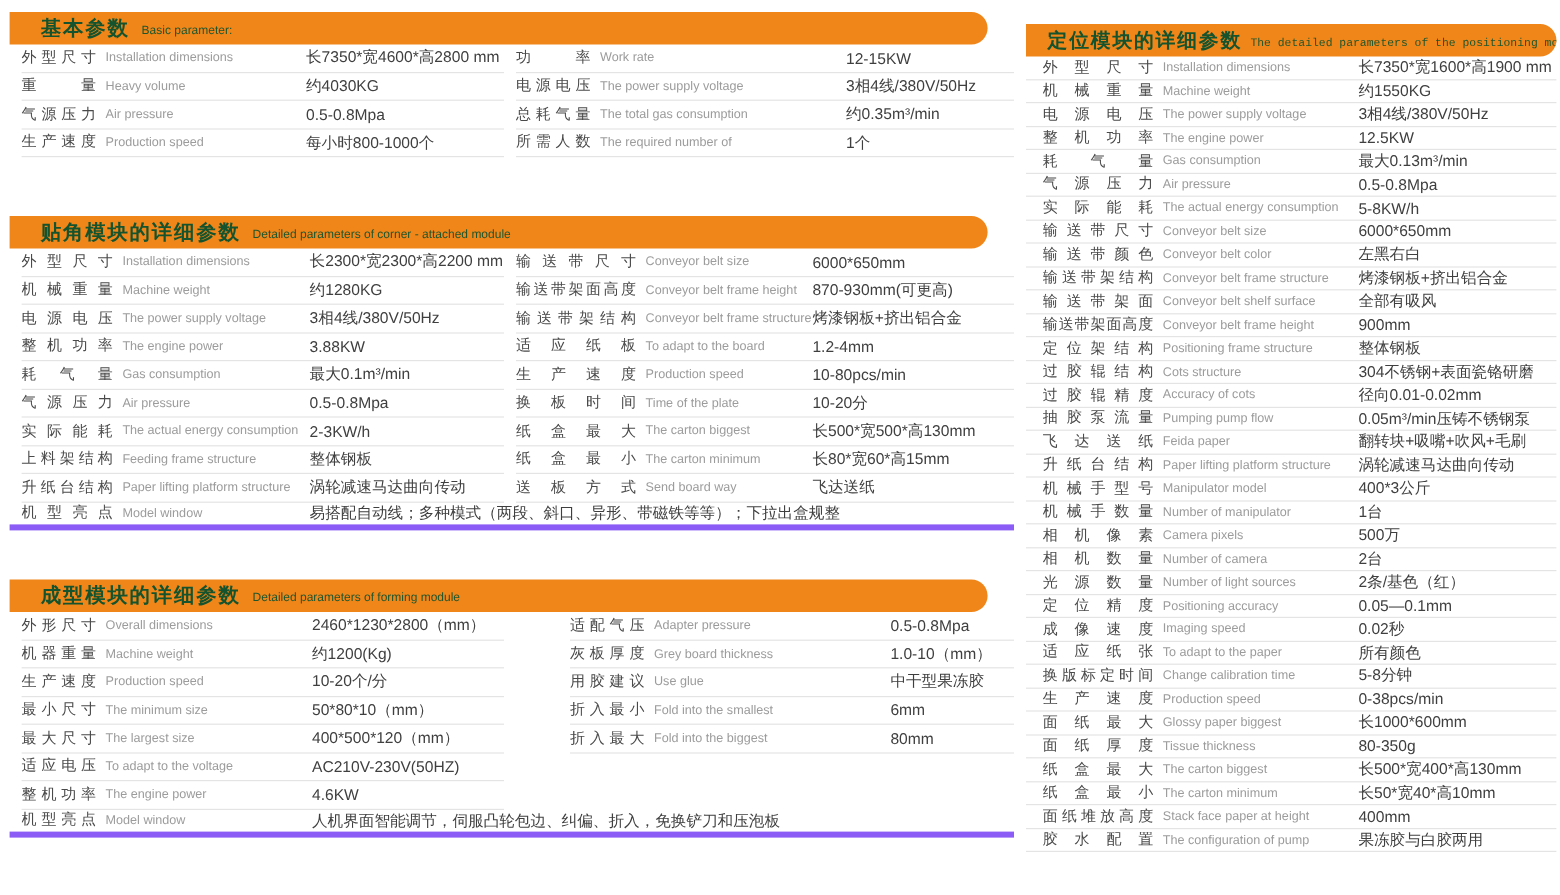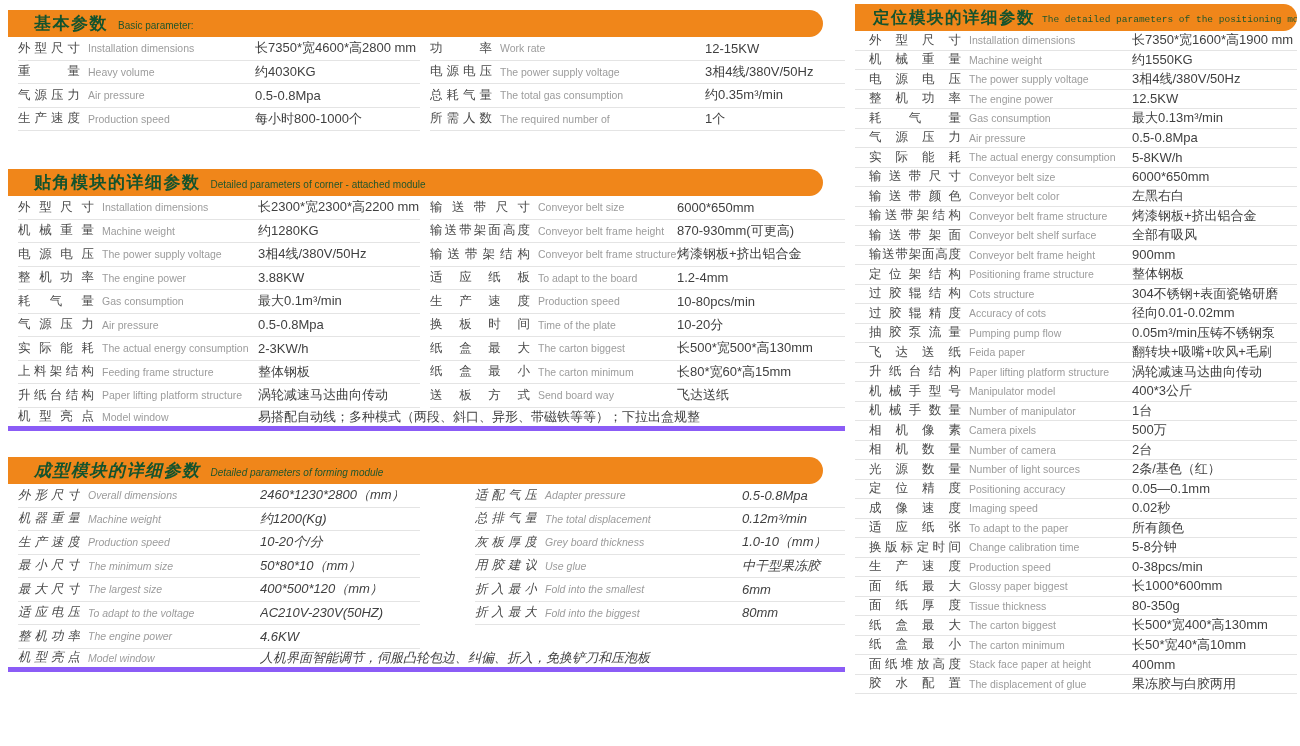--- a/index.html
+++ b/index.html
@@ -3,21 +3,21 @@
 <meta charset="utf-8">
 <style>
   html,body{margin:0;padding:0;}
   body{
     width:1300px;height:746px;background:#ffffff;position:relative;
     font-family:"Liberation Sans","DejaVu Sans",sans-serif;
     -webkit-font-smoothing:antialiased;
   }
   *{box-sizing:border-box;}
   .left-block{position:absolute;left:8px;top:10px;width:837px;}
-  .right-block{position:absolute;left:855px;top:4px;width:442px;}
+  .right-block{position:absolute;left:855px;top:20px;width:442px;}
 
   .section-header{
     height:27px;background:#F0861A;border-radius:0 14px 14px 0;
     display:flex;align-items:center;padding-left:26px;color:#14532d;overflow:hidden;
   }
   .section-header .hzh{font-size:17px;font-weight:bold;letter-spacing:1.5px;white-space:nowrap;}
   .section-header .hen{font-size:10px;margin-left:10px;margin-top:4px;white-space:nowrap;opacity:.95;}
   .right-block .section-header{padding-left:18px;}
   .right-block .section-header .hzh{font-size:16.5px;}
   .right-block .section-header .hen{font-size:9.5px;margin-left:7px;font-family:Liberation Mono, monospace;}
@@ -47,22 +47,22 @@
   .s4 .label-zh{width:92px}         .s4 .value{width:165px}
 
   .full-row{display:flex;align-items:center;border-bottom:5px solid #8b5cf6;height:23.5px;padding-left:10px;}
   .full-row .label-en{flex:none;}
   .s2 .full-row .label-zh{width:76px}
   .s2 .full-row .label-en{width:164px}
   .s3 .full-row .label-zh{width:62px}
   .s3 .full-row .label-en{width:180px}
   .full-row .value{flex:1;}
 
-  .sec2{margin-top:38px;}
-  .sec3{margin-top:26px;font-style:italic;}
+  .sec2{margin-top:49px;}
+  .sec3{margin-top:41px;}
 </style>
 </head>
 <body>
 
 <div class="left-block">
 
   <div class="section s1">
     <div class="section-header" style="width:815px">
       <span class="hzh">基本参数</span>
       <span class="hen">Basic parameter:</span>
@@ -266,25 +266,20 @@
     <span class="value">4.6KW</span>
   </div>
         </div>
       <div class="col-b">
           <div class="spec-row">
     <span class="label-zh">适配气压</span>
     <span class="label-en">Adapter pressure</span>
     <span class="value">0.5-0.8Mpa</span>
   </div>
           <div class="spec-row">
-    <span class="label-zh">总排气量</span>
-    <span class="label-en">The total displacement</span>
-    <span class="value">0.12m³/min</span>
-  </div>
-          <div class="spec-row">
     <span class="label-zh">灰板厚度</span>
     <span class="label-en">Grey board thickness</span>
     <span class="value">1.0-10（mm）</span>
   </div>
           <div class="spec-row">
     <span class="label-zh">用胶建议</span>
     <span class="label-en">Use glue</span>
     <span class="value">中干型果冻胶</span>
   </div>
           <div class="spec-row">
@@ -474,17 +469,17 @@
     <span class="label-en">The carton minimum</span>
     <span class="value">长50*宽40*高10mm</span>
   </div>
       <div class="spec-row">
     <span class="label-zh">面纸堆放高度</span>
     <span class="label-en">Stack face paper at height</span>
     <span class="value">400mm</span>
   </div>
       <div class="spec-row">
     <span class="label-zh">胶水配置</span>
-    <span class="label-en">The displacement of glue</span>
+    <span class="label-en">The configuration of pump</span>
     <span class="value">果冻胶与白胶两用</span>
   </div>
     </div>
 </div>
 
 </body></html>

